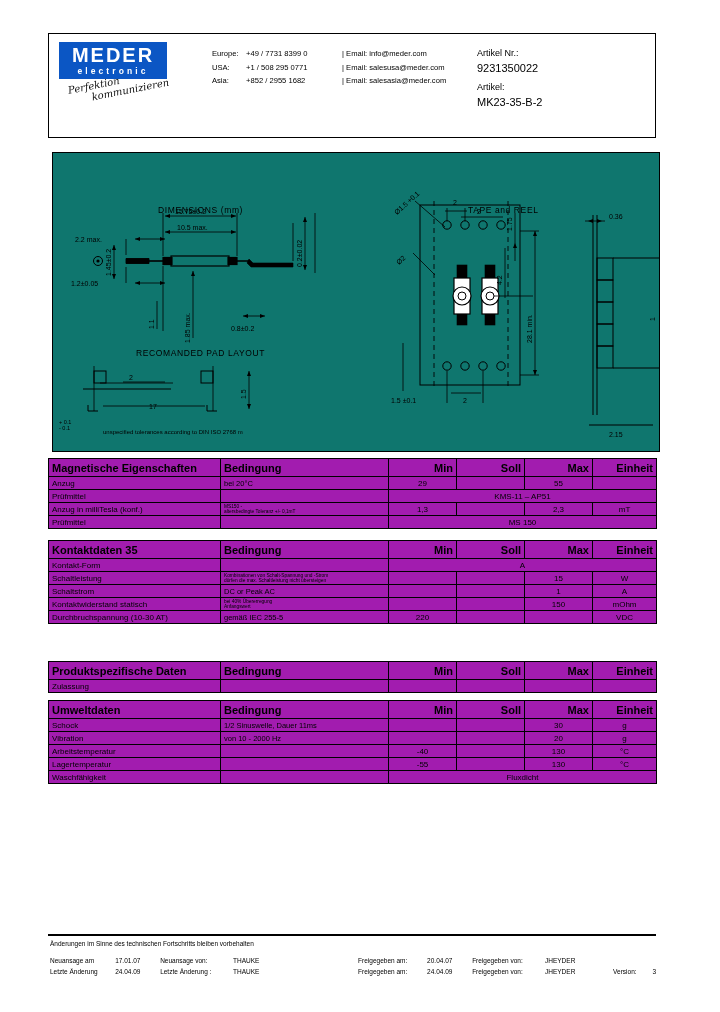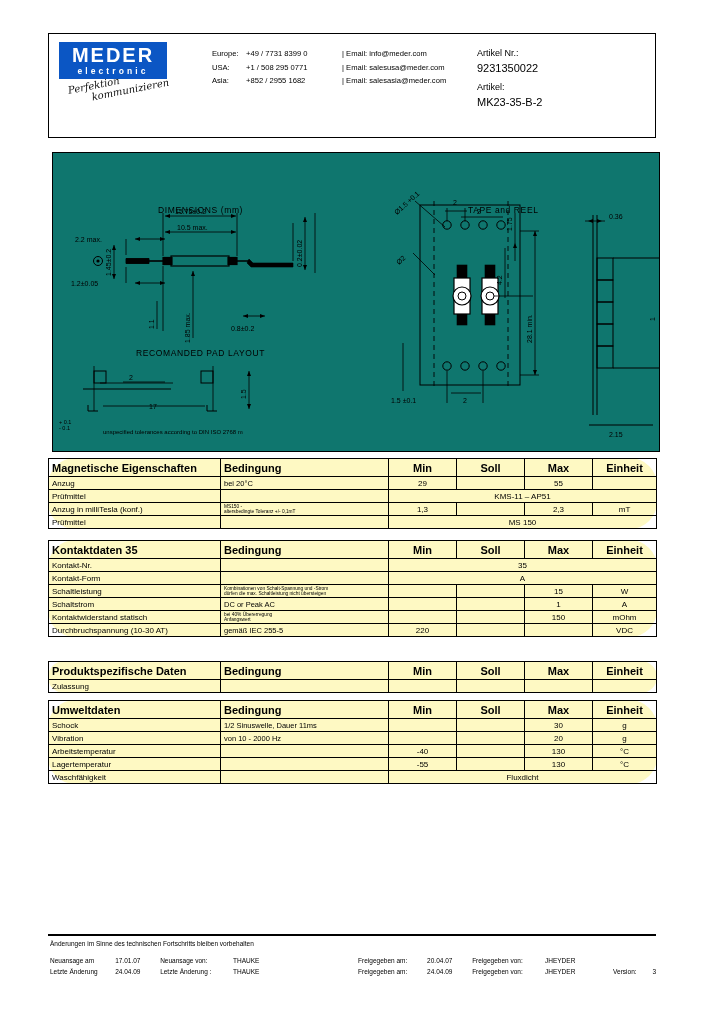--- a/index.html
+++ b/index.html
@@ -128,41 +128,40 @@
   }
 
   svg.dwg { position: absolute; left: 0; top: 0; }
 
   
   .tbl {
     position: absolute;
     border-collapse: collapse;
     width: 608px;
     left: 48px;
-    background: #fef9c3;
+    background: #a21caf;
     table-layout: fixed;
-    border-radius: 27px;
   }
   .tbl td, .tbl th {
     border: 1px solid #000;
     padding: 0 3px;
     font-size: 8px;
     height: 12px;
     text-align: left;
     vertical-align: middle;
     overflow: hidden;
     white-space: nowrap;
   }
   .tbl thead th {
     font-weight: bold;
     font-size: 11px;
     height: 17px;
     border: 1.6px solid #000;
   }
-  .tbl thead th.ctr { text-align: center; }
+  .tbl thead th.ctr { text-align: right; }
   .tbl .num { text-align: center; }
   .tbl .span { text-align: center; }
   .tbl .cond { font-size: 7.5px; margin-left: 24px; }
   .cond-small {
     font-size: 4.8px;
     line-height: 5.2px;
     display: block;
     white-space: nowrap;
   }
 
@@ -518,25 +517,20 @@
           <tr>
             <th>Kontaktdaten  35</th>
             <th>Bedingung</th>
             <th class="ctr">Min</th>
             <th class="ctr">Soll</th>
             <th class="ctr">Max</th>
             <th class="ctr">Einheit</th>
           </tr>
         </thead>
         <tbody>
-          <tr>
-            <td>Kontakt-Nr.</td>
-            <td class="cond"></td>
-            <td colspan="4" class="span">35</td>
-          </tr>
           <tr>
             <td>Kontakt-Form</td>
             <td class="cond"></td>
             <td colspan="4" class="span">A</td>
           </tr>
           <tr>
             <td>Schaltleistung</td>
             <td class="cond">
               <span class="cond-small">Kombinationen von Schalt-Spannung und -Strom</span>
               <span class="cond-small">dürfen die max. Schaltleistung nicht übersteigen</span>

